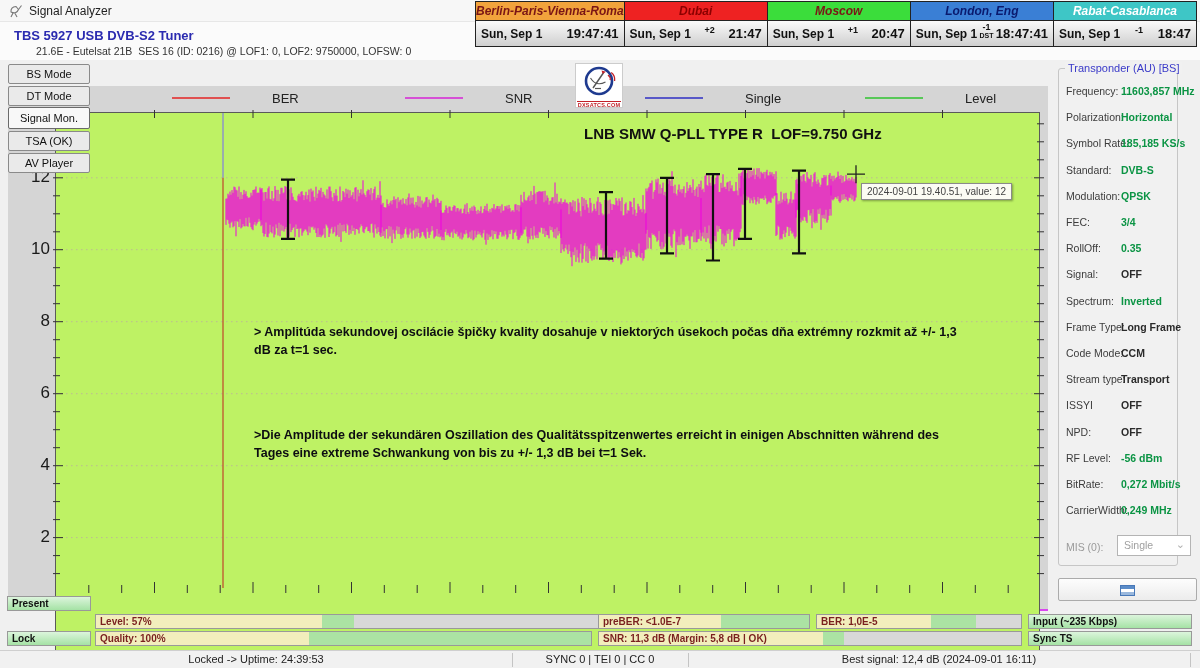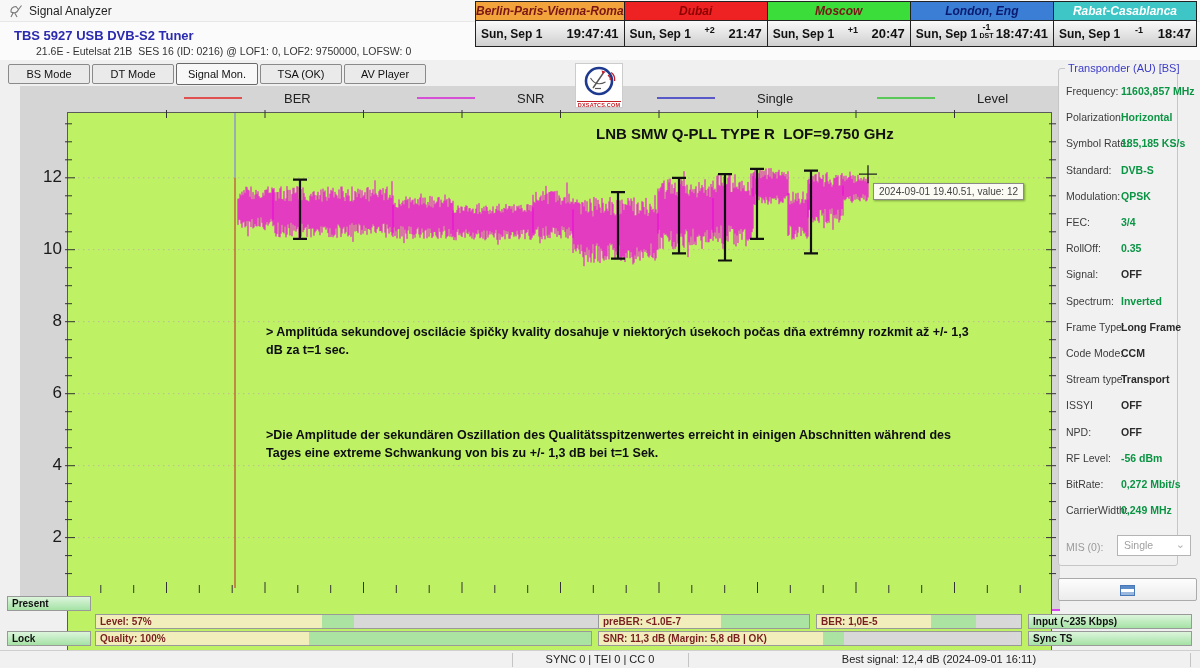--- a/index.html
+++ b/index.html
@@ -19,30 +19,30 @@
   .clock:first-child { border-left:1px solid #222; }
   .clock-h { height:19px; font-size:12px; font-weight:bold; font-style:italic; text-align:center; line-height:19px; border-bottom:1px solid #222; white-space:nowrap; overflow:hidden; }
   .clock-b { flex:1; background:linear-gradient(#fafafa,#cfcfcf); display:flex; align-items:center; justify-content:space-between; padding:0 5px; font-weight:bold; color:#111; }
   .c-date { font-size:12px; white-space:nowrap; }
   .c-time { font-size:13px; white-space:nowrap; }
   .c-off { display:flex; flex-direction:column; align-items:center; line-height:1; transform:translateY(-3px); }
   .c-off b { font-size:9px; font-weight:bold; }
   .c-off i { font-size:7px; font-style:normal; }
 
   
-  .tabs { position:absolute; left:8px; top:64px; display:flex; gap:2px; z-index:3; }
+  .tabs { position:absolute; left:8px; top:64px; display:flex; gap:2px; z-index:3;flex-direction:column; }
   .tab { width:82px; height:20px; background:#eaeaea; border:1px solid #8a8a8a; border-radius:2px; font-size:11px; color:#111; font-family:"Liberation Sans",sans-serif; }
   .tab.active { background:#f8f8f8; height:22px; margin-top:-1px; border-color:#6a6a6a; }
 
   
   .logo { position:absolute; left:575px; top:63px; width:48px; height:45px; background:#fff; border:1px solid #ccc; text-align:center; z-index:5; padding-top:1px; }
   .logo-text { font-size:5.5px; font-weight:bold; color:#c22028; letter-spacing:.2px; border-top:1px solid #c22028; margin:0 1px; }
 
   
-  .chart-widget { position:absolute; left:20px; top:86px; width:1040px; height:525px; background:#d5d5d5; border-bottom:2px solid #d946ef; }
+  .chart-widget { position:absolute; left:8px; top:86px; width:1040px; height:525px; background:#d5d5d5; border-bottom:2px solid #d946ef; }
   .legend-item { position:absolute; top:5px; height:14px; display:flex; align-items:center; }
   .legend-line { width:58px; height:2px; margin-right:42px; }
   .legend-label { font-size:13px; color:#222; }
   .ylab { position:absolute; width:30px; text-align:right; font-size:17px; color:#1a1a1a; }
   .plot { position:absolute; left:47px; top:26px; width:985px; height:588px; background:#bef264; border:1px solid #5a5a5a; overflow:visible; }
   .plot svg { position:absolute; left:0; top:0; overflow:visible; }
   .chart-title { position:absolute; left:528px; top:12px; font-size:15px; font-weight:bold; color:#111; white-space:pre; z-index:2; }
   .ann { position:absolute; left:198px; width:714px; font-size:12.5px; font-weight:bold; color:#0d0d12; line-height:1.4; z-index:2; }
   .ann1 { top:211px; } .ann2 { top:258px; } .ann3 { top:314px; }
   .tooltip { position:absolute; left:805px; top:70px; background:#fbfbf3; border:1px solid #8a8a8a; box-shadow:1px 1px 2px rgba(0,0,0,.35); font-size:10px; color:#444; padding:2px 5px; white-space:nowrap; z-index:4; }
@@ -420,20 +420,21 @@
     <span class="sb-label">Quality: 100%</span>
   </div>
   <div class="sigbar" style="left:598px;top:631px;width:424px">
     <i class="fy" style="width: 53%;"></i>
       <i class="fg" style="left: 53%; width: 5%;"></i>
     <span class="sb-label">SNR: 11,3 dB (Margin: 5,8 dB | OK)</span>
   </div>
   <div class="sigbox" style="left:1028px;top:631px;width:164px">Sync TS</div>
 
   <div class="statusbar">
+    <div class="sb-sec" style="left:0;width:512px">Locked -&gt; Uptime: 24:39:53</div>
     <div class="sb-sec" style="left:512px;width:176px">SYNC 0 | TEI 0 | CC 0</div>
     <div class="sb-sec" style="left:688px;width:502px">Best signal: 12,4 dB (2024-09-01 16:11)</div>
     <div class="sb-div" style="left:512px"></div>
     <div class="sb-div" style="left:688px"></div>
     <div class="sb-div" style="left:1190px"></div>
   </div>
 
 </div>
 
 </body></html>

